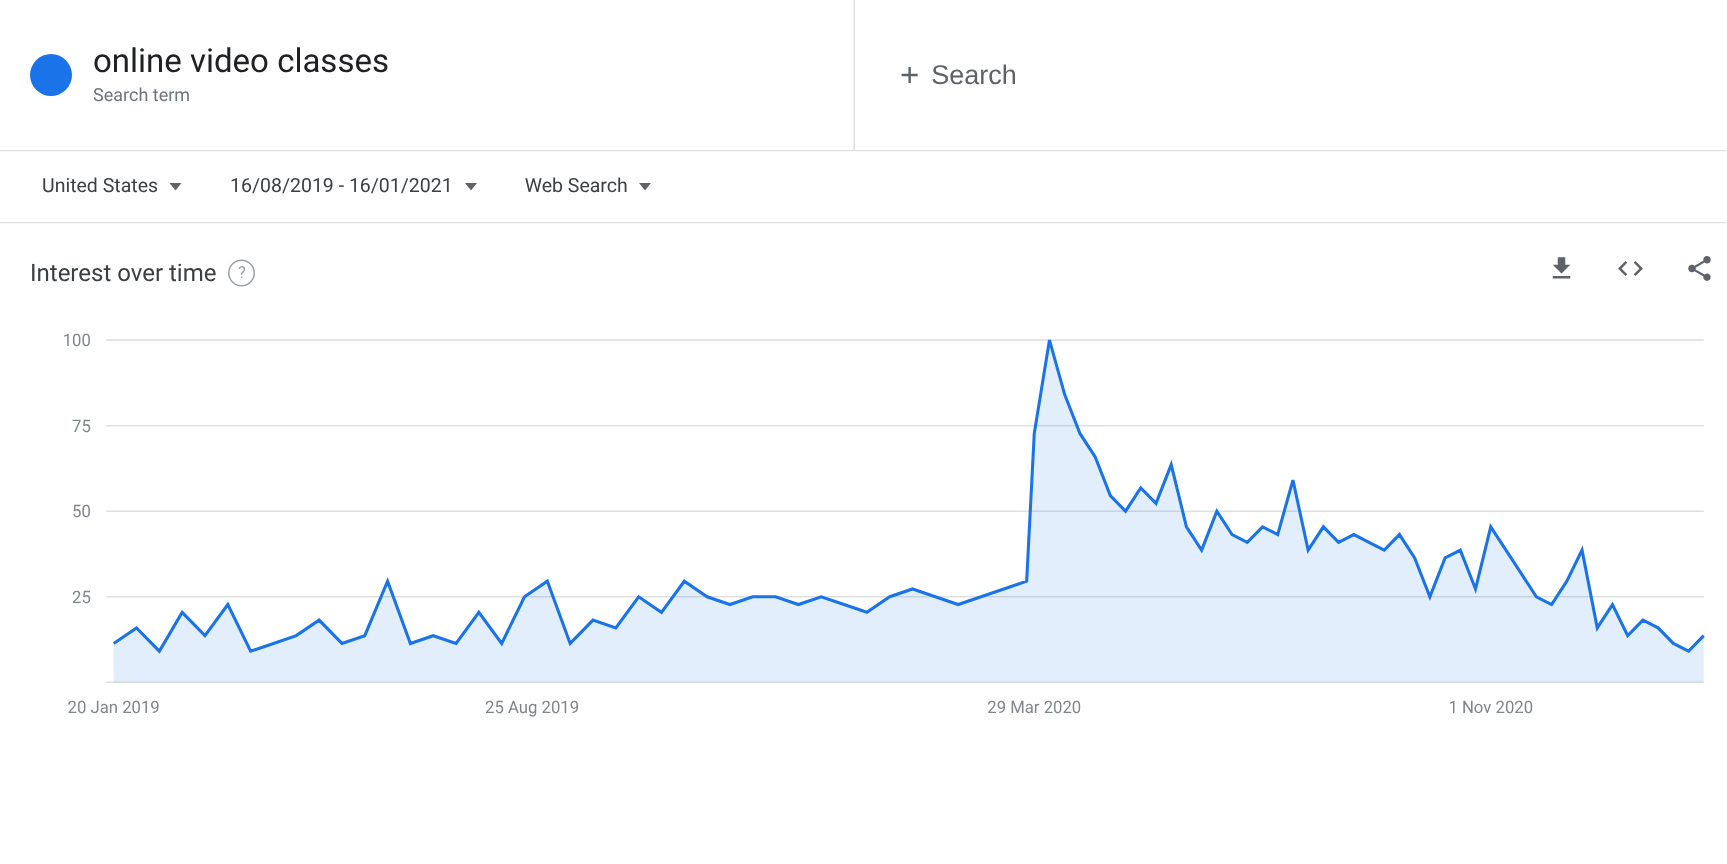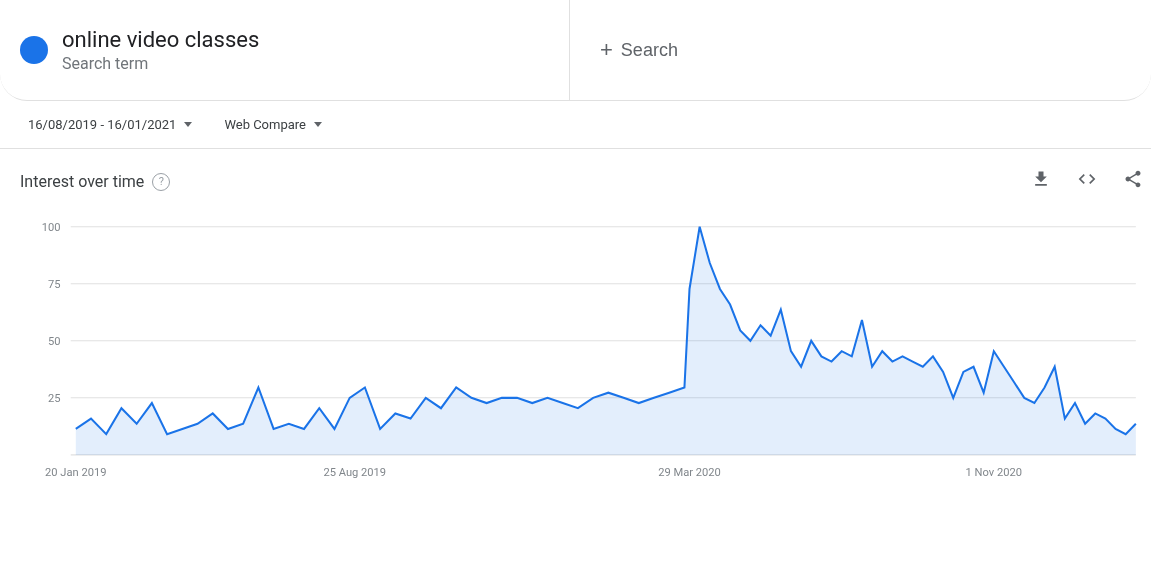--- a/index.html
+++ b/index.html
@@ -3,21 +3,20 @@
   <meta charset="utf-8">
   <style>
     * { box-sizing: border-box; margin: 0; padding: 0; }
     body { font-family: 'Google Sans', Roboto, Arial, sans-serif; background: #fff; color: #202124; font-size: 14px; }
 
     .header {
       display: flex;
       align-items: center;
       border-bottom: 1px solid #e0e0e0;
       padding: 0;
-      border-radius: 27px;
     }
 
     .search-term-section {
       display: flex;
       align-items: center;
       padding: 16px 20px;
       flex: 0 0 570px;
       border-right: 1px solid #e0e0e0;
       min-height: 100px;
     }
@@ -32,21 +31,21 @@
     }
 
     .search-term-text h2 {
       font-size: 22px;
       font-weight: 400;
       color: #202124;
       line-height: 1.2;
     }
 
     .search-term-text span {
-      font-size: 16px;
+      font-size: 12px;
       color: #70757a;
     }
 
     .compare-section {
       display: flex;
       align-items: center;
       padding: 16px 30px;
       flex: 1;
     }
 
@@ -191,25 +190,29 @@
   <div class="compare-section">
     <button class="compare-btn">
       <span class="plus">+</span>
       <span>Search</span>
     </button>
   </div>
 </div>
 
 <div class="filters">
   <div class="filter-item">
+    <span>United States</span>
+    <div class="chevron"></div>
+  </div>
+  <div class="filter-item">
     <span>16/08/2019 - 16/01/2021</span>
     <div class="chevron"></div>
   </div>
   <div class="filter-item">
-    <span>Web Compare</span>
+    <span>Web Search</span>
     <div class="chevron"></div>
   </div>
 </div>
 
 <div class="chart-section">
   <div class="chart-header">
     <div class="chart-title">
       <span>Interest over time</span>
       <div class="help-icon">
         <span>?</span>

